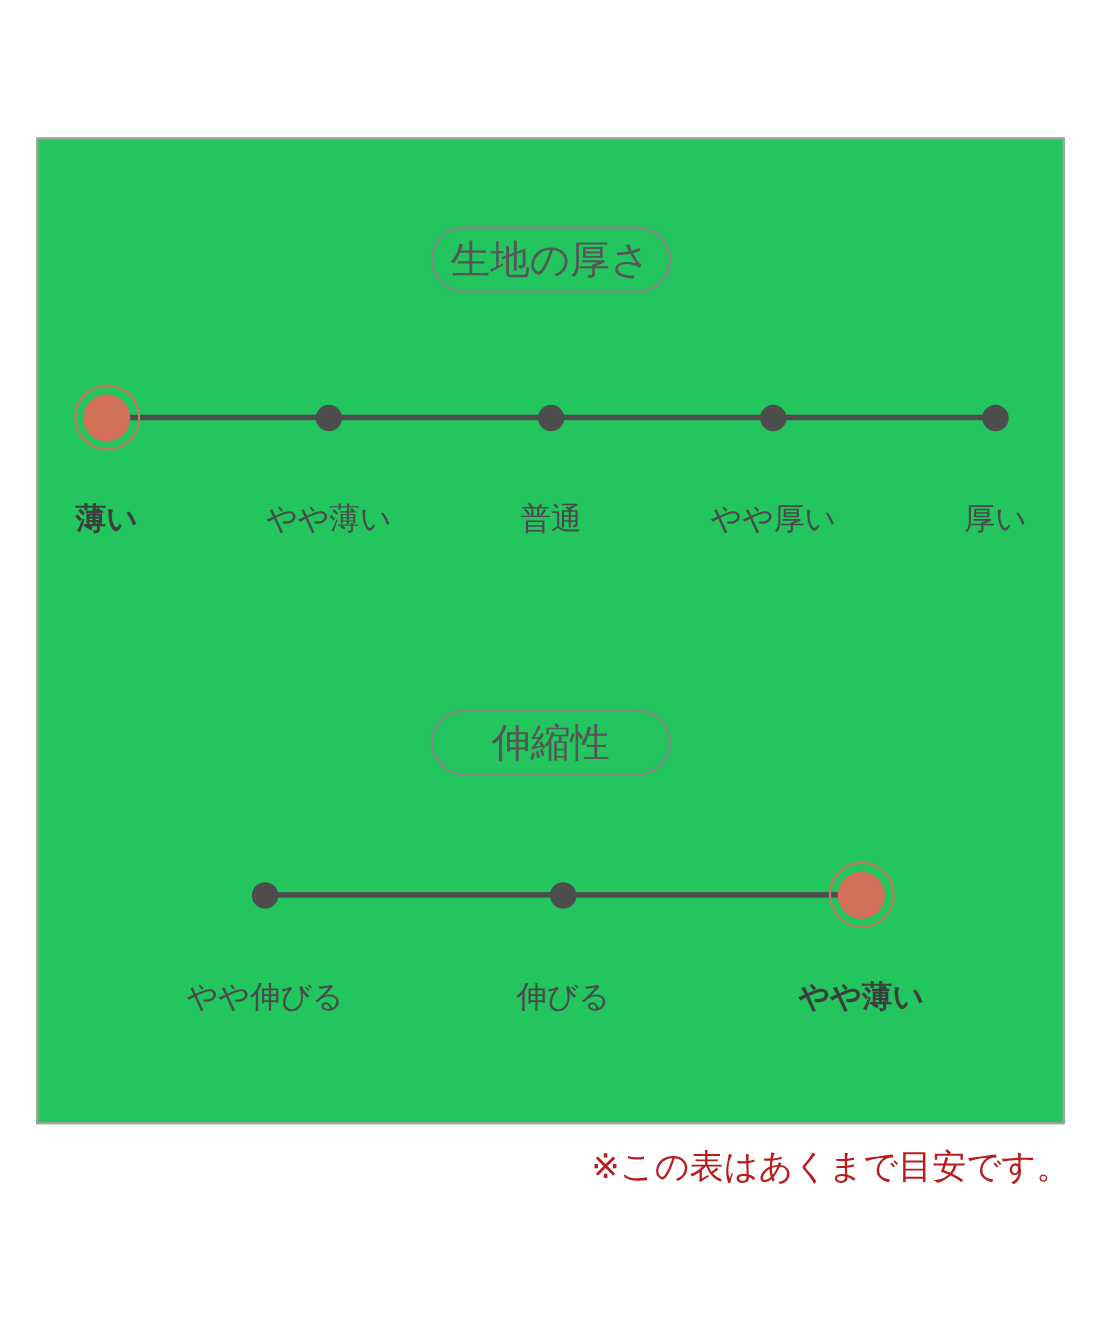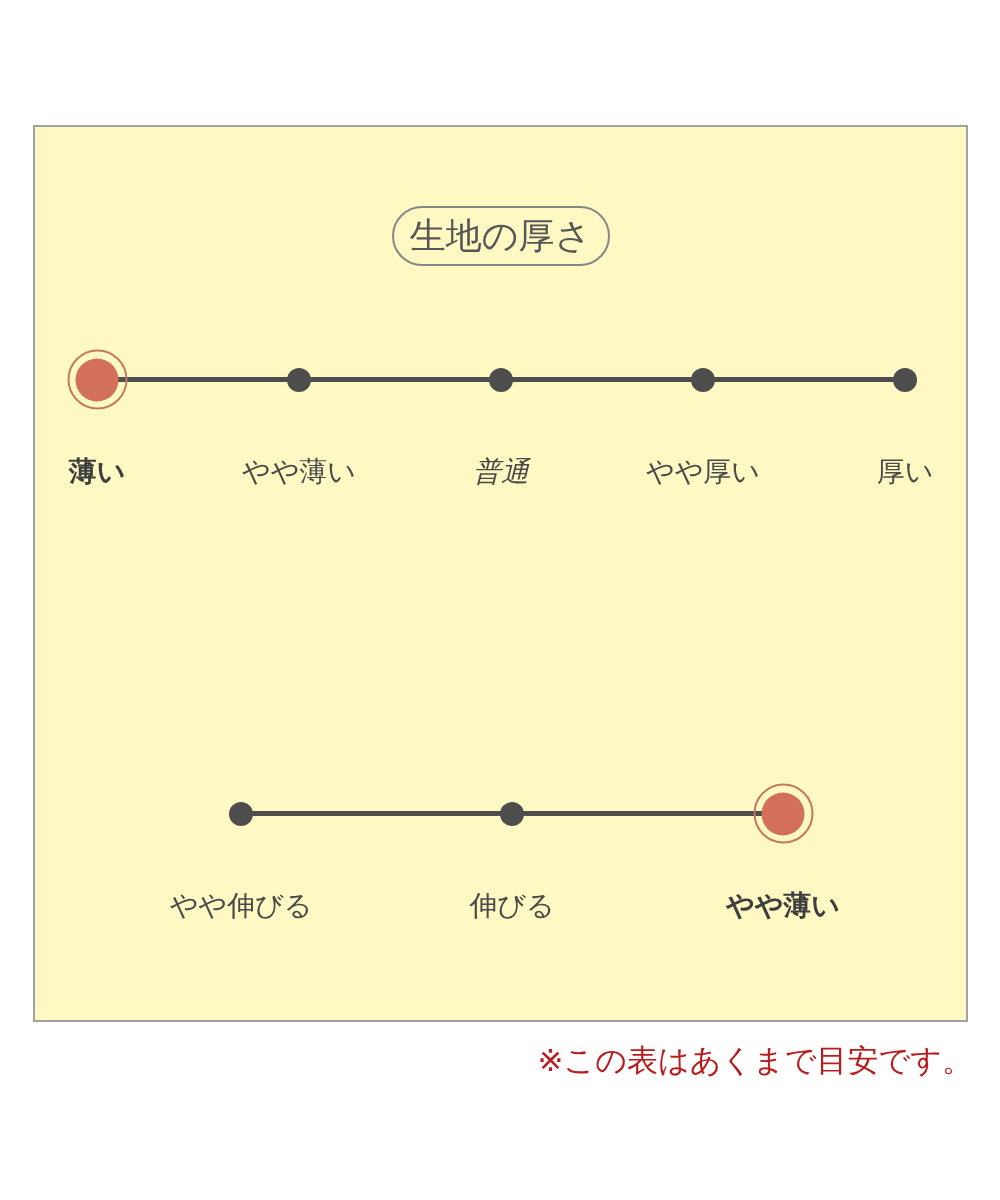--- a/index.html
+++ b/index.html
@@ -8,21 +8,21 @@
     background: #ffffff;
     font-family: "DejaVu Sans", "Liberation Sans", sans-serif;
     position: relative;
     overflow: hidden;
   }
   .chart-box {
     position: absolute;
     left: 33px; top: 125px;
     width: 935px; height: 897px;
     border: 2px solid #a2a2a2;
-    background: #fef9c3;
+    background: #22c55e;
   }
   .pill {
     position: absolute;
     left: 50%;
     transform: translateX(-50%);
     width: 218px; height: 60px;
     border: 2px solid #878787;
     border-radius: 32px;
     display: flex;
     align-items: center;
@@ -88,27 +88,30 @@
   </div>
 
   <div class="scale scale-thickness">
       <div class="dot active" style="left: 0%;">
         <div class="ring"></div>
       </div>
       <div class="scale-label active" style="left: 0%;">薄い</div>
       <div class="dot" style="left: 25%;"></div>
       <div class="scale-label" style="left: 25%; text-align: right;">やや薄い</div>
       <div class="dot" style="left: 50%;"></div>
-      <div class="scale-label" style="left: 50%; font-style: italic;">普通</div>
+      <div class="scale-label" style="left: 50%;">普通</div>
       <div class="dot" style="left: 75%;"></div>
       <div class="scale-label" style="left: 75%;">やや厚い</div>
       <div class="dot" style="left: 100%;"></div>
       <div class="scale-label" style="left: 100%; text-align: center;">厚い</div>
     </div>
 
+  <div class="pill pill-stretch">
+    <span>伸縮性</span>
+  </div>
 
   <div class="scale scale-stretch">
       <div class="dot" style="left: 0%;"></div>
       <div class="scale-label" style="left: 0%;">やや伸びる</div>
       <div class="dot" style="left: 50%;"></div>
       <div class="scale-label" style="left: 50%;">伸びる</div>
       <div class="dot active" style="left: 100%;">
         <div class="ring"></div>
       </div>
       <div class="scale-label active" style="left: 100%;">やや薄い</div>

